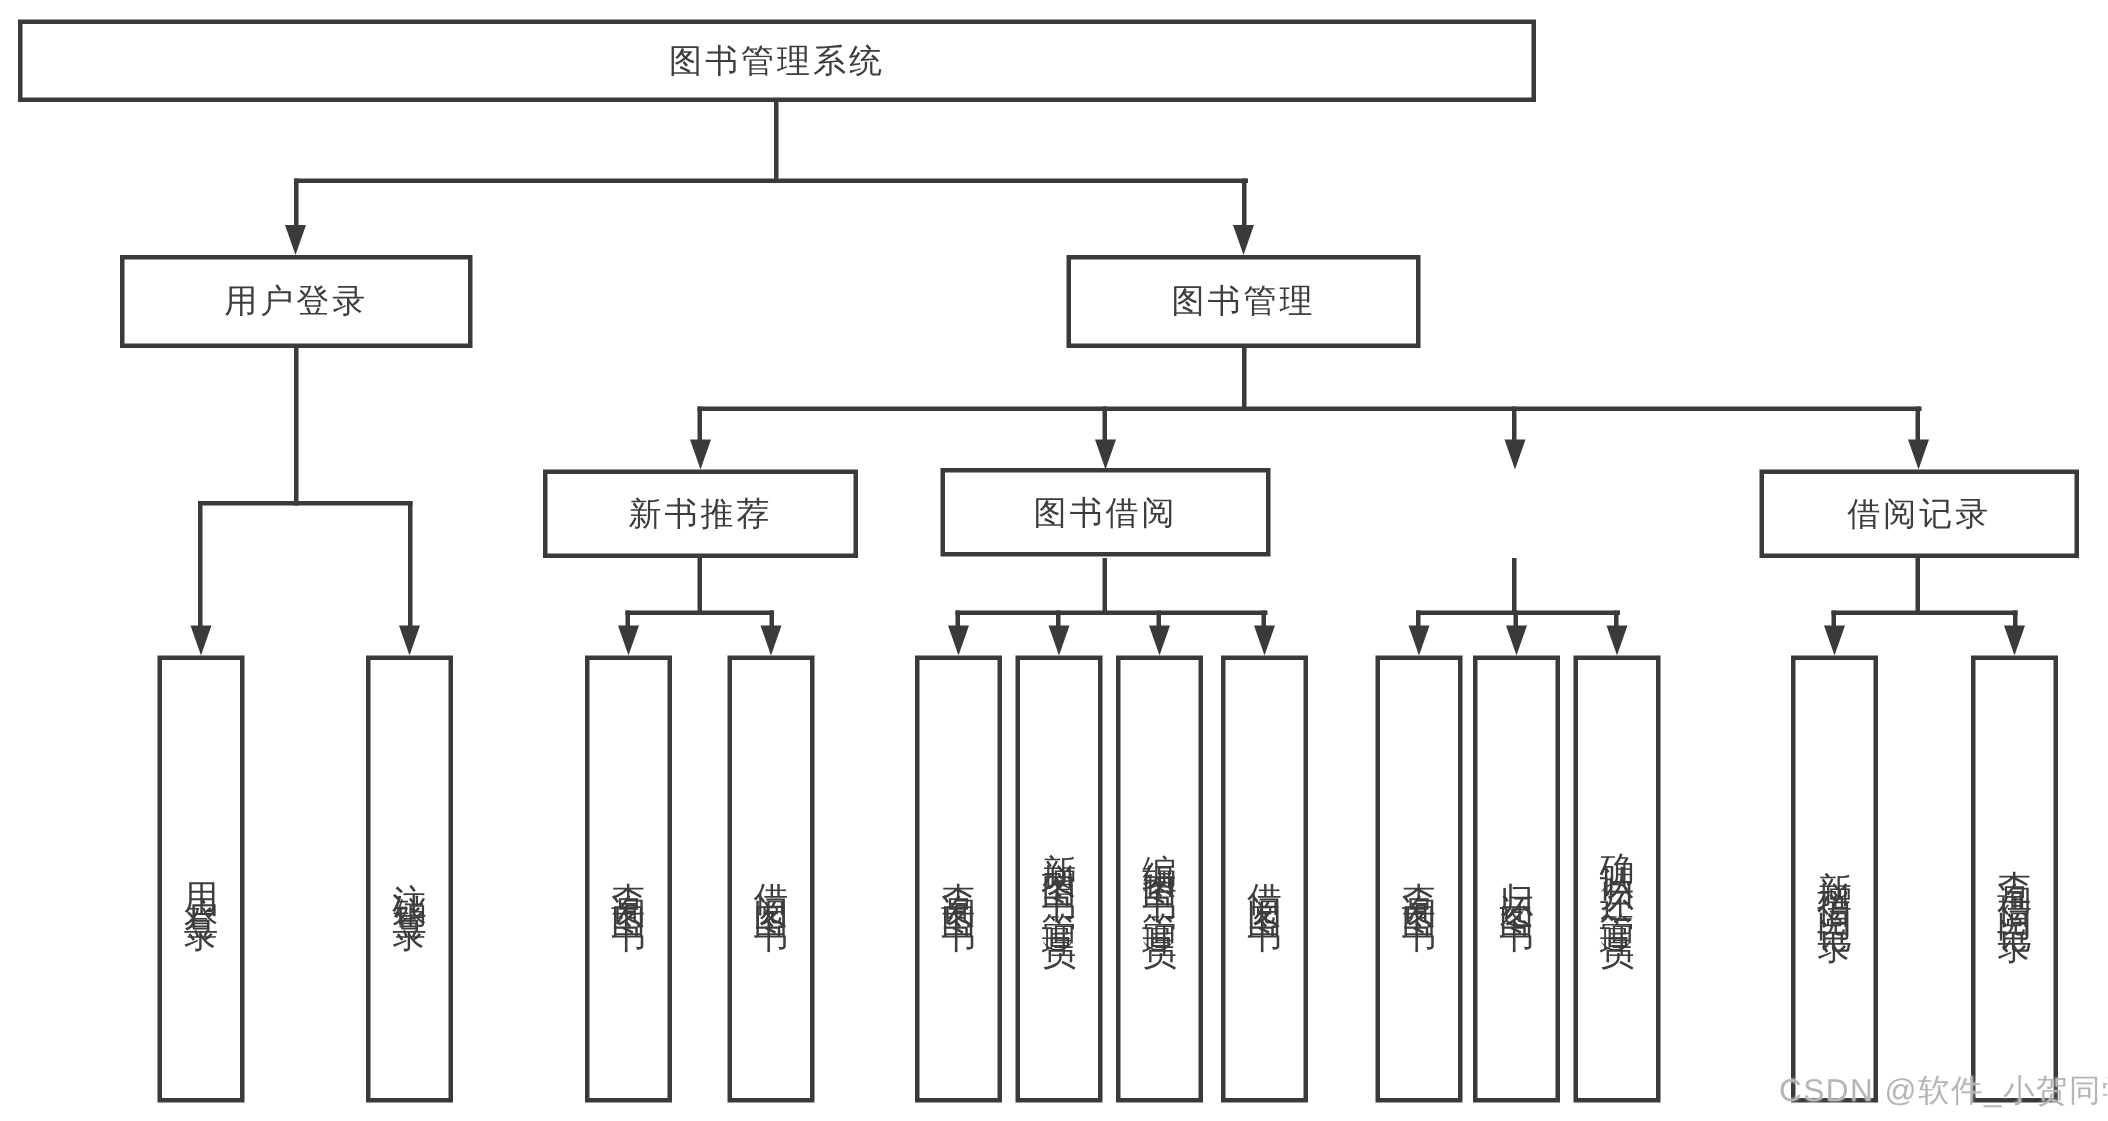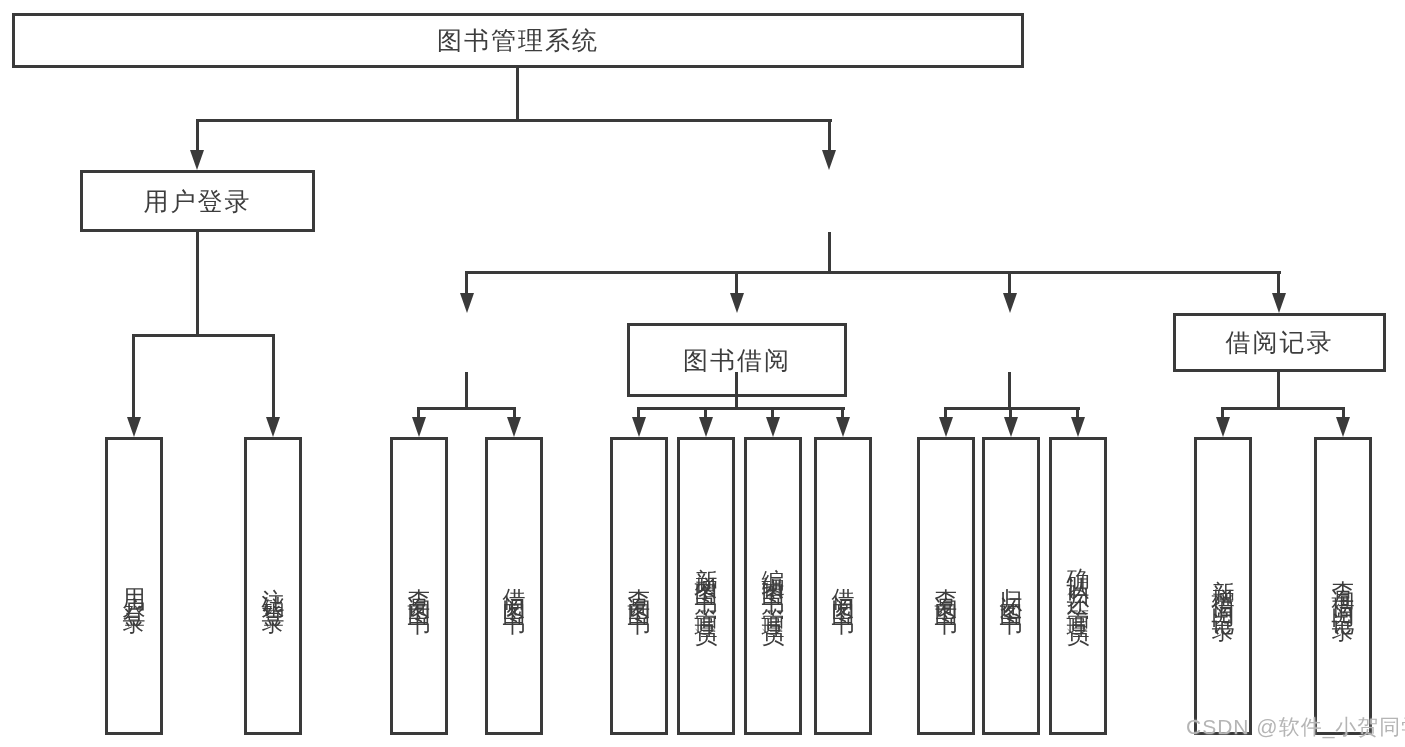--- a/index.html
+++ b/index.html
@@ -7,21 +7,21 @@
   body { font-family:"Liberation Sans", sans-serif; }
   .canvas {
     position:relative; width:1405px; height:747px;
     background:#ffffff; overflow:hidden;
   }
   .node {
     position:absolute; border:3px solid #3a3a3a; background:#ffffff;
     display:flex; align-items:center; justify-content:center;
     color:#3d3d3d;
   }
-  .node.h { font-size:25px; letter-spacing:2px; }
+  .node.h { font-size:22px; letter-spacing:2px; }
   .node.v span {
     writing-mode:vertical-rl; text-orientation:mixed;
     font-size:23px; letter-spacing:8px; line-height:1;
     white-space:nowrap;
   }
   .line { position:absolute; background:#3a3a3a; }
   .arrow {
     position:absolute; width:0; height:0;
     border-left:7px solid transparent;
     border-right:7px solid transparent;
@@ -39,22 +39,28 @@
 
 <div class="canvas">
 
   <div class="node h" style="left:12px; top:13px; width:1012px; height:55px;">
     <span>图书管理系统</span>
   </div>
 
   <div class="node h" style="left:80px; top:170px; width:235px; height:62px;">
     <span>用户登录</span>
   </div>
+  <div class="node h" style="left:711px; top:170px; width:236px; height:62px;">
+    <span>图书管理</span>
+  </div>
 
-  <div class="node h" style="left:627px; top:323px; width:220px; height:74px;font-family:Liberation Mono, monospace;">
+  <div class="node h" style="left:362px; top:313px; width:210px; height:59px;">
+    <span>新书推荐</span>
+  </div>
+  <div class="node h" style="left:627px; top:312px; width:220px; height:59px;font-family:Liberation Mono, monospace;">
     <span>图书借阅</span>
   </div>
   <div class="node h" style="left:1173px; top:313px; width:213px; height:59px;">
     <span>借阅记录</span>
   </div>
 
   <div class="node v" style="left:105px; top:437px; width:58px; height:298px;">
     <span>用户登录</span>
   </div>
   <div class="node v" style="left:244px; top:437px; width:58px; height:298px;">

